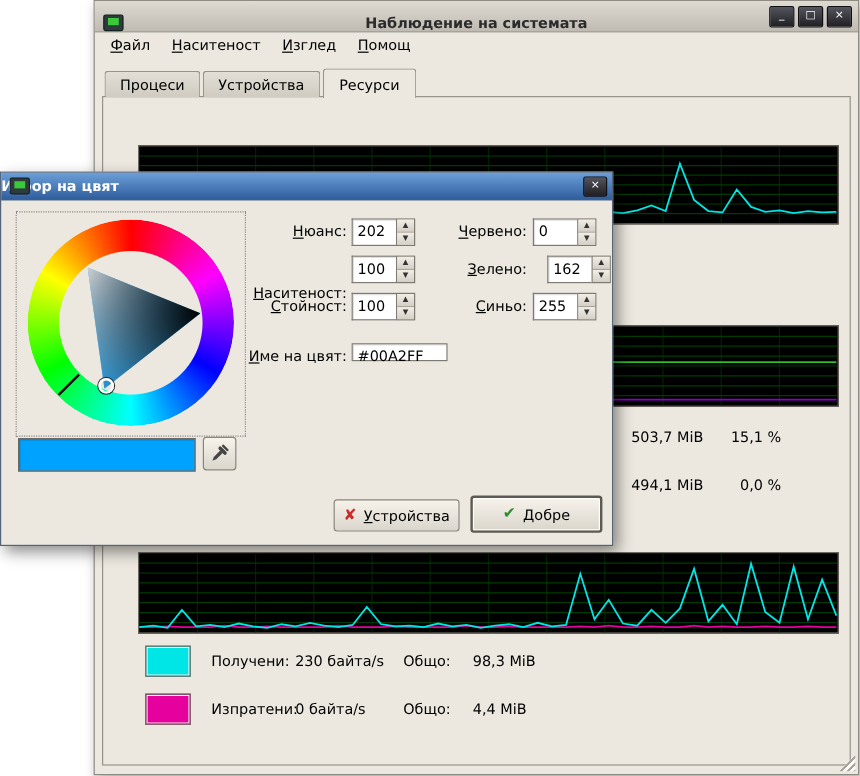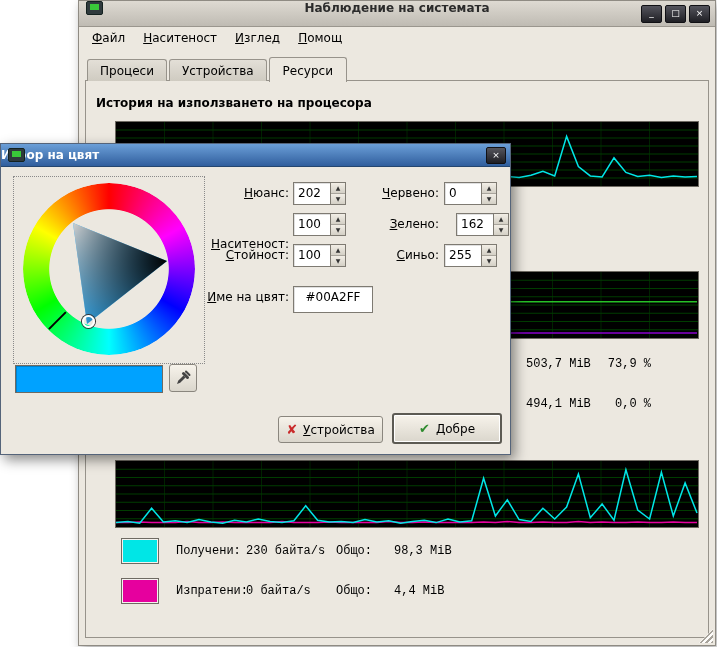--- a/index.html
+++ b/index.html
@@ -3,21 +3,21 @@
 <meta charset="utf-8">
 <style>
   html,body{margin:0;padding:0;background:#fff;}
   .screen{position:relative;width:717px;height:647px;overflow:hidden;
           font-family:"DejaVu Sans","Liberation Sans",sans-serif;font-size:12px;color:#000;}
   
   .win{position:absolute;left:78px;top:0;width:638px;height:646px;background:#ece8e0;
        border:1px solid #8f8b83;box-shadow:3px 4px 10px rgba(0,0,0,.35);box-sizing:border-box;}
   .titlebar{position:absolute;left:0;top:0;right:0;height:25px;
             background:linear-gradient(#dedad2,#bfbbb3);border-bottom:1px solid #9a968e;
-            display:flex;align-items:flex-start;}
+            display:flex;align-items:flex-end;}
   .titlebar .title{position:absolute;left:0;right:0;text-align:center;font-weight:bold;color:#2b2b2b;}
   .app-icon{width:15px;height:12px;background:#2f3a3d;border:1px solid #13211f;border-radius:2px;
             margin-left:7px;position:relative;z-index:2;flex:0 0 auto;}
   .app-icon::after{content:"";position:absolute;left:3px;top:2px;width:9px;height:6px;background:#39c939;}
   .wbtns{position:absolute;right:5px;top:4px;display:flex;gap:3px;z-index:2;}
   .wbtn{width:19px;height:16px;background:linear-gradient(#54545c,#1f1f24);border:1px solid #101014;
         border-radius:2px;color:#fff;font-size:9px;line-height:15px;text-align:center;cursor:default;}
   .menubar{position:absolute;left:4px;top:27px;height:21px;display:flex;}
   .menu-item{padding:3px 9px;}
   .mn{display:inline-block;}
@@ -26,21 +26,21 @@
   .tab{padding:4px 12px 3px;background:linear-gradient(#e3dfd7,#cfcbc1);border:1px solid #97938b;
        border-bottom:none;border-radius:3px 3px 0 0;margin-right:2px;}
   .tab.active{background:#ece8e0;padding:6px 13px 4px;margin-bottom:-1px;}
   .notebook{position:absolute;left:6px;right:6px;top:79px;bottom:7px;border:1px solid #97938b;
             background:#ece8e0;}
   .section-heading{position:absolute;font-weight:bold;white-space:nowrap;}
   .chart{position:absolute;background:#000;border:1px solid #6e6a62;box-sizing:content-box;}
   .chart svg{display:block;}
   .swatch{position:absolute;width:36px;height:24px;border:1px solid #6e6a62;
           box-shadow:inset 0 0 0 1px #f4f2ee;}
-  .lgd{position:absolute;white-space:nowrap;font-family:Liberation Mono, monospace;}
+  .lgd{position:absolute;white-space:nowrap;}
   .grip{position:absolute;right:2px;bottom:2px;width:14px;height:14px;
         background:repeating-linear-gradient(135deg,#fdfcfa 0 2px,#a8a49c 2px 4px);
         clip-path:polygon(100% 0,100% 100%,0 100%);}
   
   .dialog{position:absolute;left:0;top:143px;width:511px;height:312px;background:#ece8e0;
           border:1px solid #55647a;box-shadow:4px 5px 12px rgba(0,0,0,.45);box-sizing:border-box;}
   .dtitlebar{position:absolute;left:0;top:0;right:0;height:22px;
              background:linear-gradient(#6b9fd8,#305e9d);border-bottom:1px solid #24466f;
              display:flex;align-items:center;}
   .dtitlebar .dtitle{position:absolute;left:0;right:0;text-align:left;font-weight:bold;color:#fff;}
@@ -64,21 +64,21 @@
   .flabel{position:absolute;text-align:right;white-space:nowrap;}
   .flabel::first-letter{text-decoration:underline;}
   .spin{position:absolute;height:23px;display:flex;}
   .spin-val{width:37px;background:#fff;border:1px solid #7e7a72;border-right:none;
             padding:3px 4px 0;box-sizing:border-box;box-shadow:inset 1px 1px 0 rgba(0,0,0,.12);}
   .steppers{width:16px;display:flex;flex-direction:column;border:1px solid #7e7a72;box-sizing:border-box;}
   .step{flex:1;background:linear-gradient(#f2eee6,#d4d0c6);font-size:6px;line-height:9px;
         text-align:center;color:#333;}
   .step:first-child{border-bottom:1px solid #a8a49c;}
   .text-input{position:absolute;background:#fff;border:1px solid #7e7a72;padding:3px 4px 0;
-              box-sizing:border-box;box-shadow:inset 1px 1px 0 rgba(0,0,0,.12);height:27px;text-align:center;}
+              box-sizing:border-box;box-shadow:inset 1px 1px 0 rgba(0,0,0,.12);height:15px;}
   .preview{position:absolute;left:14px;top:221px;width:146px;height:26px;border:1px solid #6e6a62;
            box-shadow:inset 1px 1px 0 rgba(0,0,0,.2);}
   .gbtn{position:absolute;background:linear-gradient(#f7f3eb,#dad6cc);border:1px solid #8a867e;
         border-radius:3px;display:flex;align-items:center;justify-content:center;gap:6px;
         box-sizing:border-box;}
   .gbtn.default{border:2px solid #5c5a53;box-shadow:inset 0 0 0 1px #fff;}
   .dropper-btn{left:168px;top:220px;width:28px;height:28px;}
   .icon-red{color:#c92b2b;font-size:13px;}
   .icon-green{color:#2e8b2e;font-size:13px;}
 </style>
@@ -106,21 +106,20 @@
     </div>
 
     <div class="tabs">
       <div class="tab">Процеси</div>
       <div class="tab">Устройства</div>
       <div class="tab active">Ресурси</div>
     </div>
 
     <div class="notebook"></div>
 
-    <div class="section-heading" style="left:17px;top:95px;">История на използването на процесора</div>
 
     <div class="chart" style="left:36px;top:120px;width:582px;height:64px;">
         <svg width="582" height="64">
           <line x1="48.5" x2="48.5" y1="0" y2="64" stroke="#002200"></line>
           <line x1="97" x2="97" y1="0" y2="64" stroke="#002200"></line>
           <line x1="145.5" x2="145.5" y1="0" y2="64" stroke="#002200"></line>
           <line x1="194" x2="194" y1="0" y2="64" stroke="#002200"></line>
           <line x1="242.5" x2="242.5" y1="0" y2="64" stroke="#002200"></line>
           <line x1="291" x2="291" y1="0" y2="64" stroke="#002200"></line>
           <line x1="339.5" x2="339.5" y1="0" y2="64" stroke="#002200"></line>
@@ -159,21 +158,21 @@
           <line x1="0" x2="582" y1="41.25" y2="41.25" stroke="#003c00"></line>
           <line x1="0" x2="582" y1="49.5" y2="49.5" stroke="#003c00"></line>
           <line x1="0" x2="582" y1="57.75" y2="57.75" stroke="#003c00"></line>
           <polyline points="0.0,61.0 20.0,61.0 40.1,61.0 60.1,61.0 80.1,61.0 100.2,61.0 120.2,61.0 140.2,61.0 160.3,61.0 180.3,61.0 200.3,61.0 220.4,61.0 240.4,61.0 260.4,61.0 280.5,61.0 300.5,61.0 320.6,61.0 340.6,61.0 360.6,61.0 380.7,61.0 400.7,61.0 420.7,61.0 440.8,61.0 460.8,61.0 480.8,61.0 500.9,61.0 520.9,61.0 540.9,61.0 561.0,61.0 581.0,61.0" fill="none" stroke="#8800cc" stroke-width="1.5"></polyline>
           <polyline points="0.0,29.8 20.0,29.8 40.1,29.8 60.1,29.8 80.1,29.8 100.2,29.8 120.2,29.8 140.2,29.8 160.3,29.8 180.3,29.8 200.3,29.8 220.4,29.8 240.4,29.8 260.4,29.8 280.5,29.8 300.5,29.8 320.6,29.8 340.6,29.8 360.6,29.8 380.7,29.8 400.7,29.8 420.7,29.8 440.8,29.8 460.8,29.8 480.8,29.8 500.9,29.8 520.9,29.8 540.9,29.8 561.0,29.8 581.0,29.8" fill="none" stroke="#26c126" stroke-width="1.5"></polyline>
         </svg>
       </div>
 
     <div class="swatch" style="left: 42px; top: 350px; background-color: rgb(38, 193, 38);"></div>
     <span class="lgd" style="left:447px;top:356px;">503,7 MiB</span>
-    <span class="lgd" style="left:512px;top:356px;width:60px;text-align:right;">73,9 %</span>
+    <span class="lgd" style="left:512px;top:356px;width:60px;text-align:right;">15,1 %</span>
 
     <div class="swatch" style="left: 42px; top: 390px; background-color: rgb(136, 0, 204);"></div>
     <span class="lgd" style="left:447px;top:396px;">494,1 MiB</span>
     <span class="lgd" style="left:512px;top:396px;width:60px;text-align:right;">0,0 %</span>
 
     <div class="chart" style="left:36px;top:459px;width:582px;height:66px;">
         <svg width="582" height="66">
           <line x1="48.5" x2="48.5" y1="0" y2="66" stroke="#002200"></line>
           <line x1="97" x2="97" y1="0" y2="66" stroke="#002200"></line>
           <line x1="145.5" x2="145.5" y1="0" y2="66" stroke="#002200"></line>

